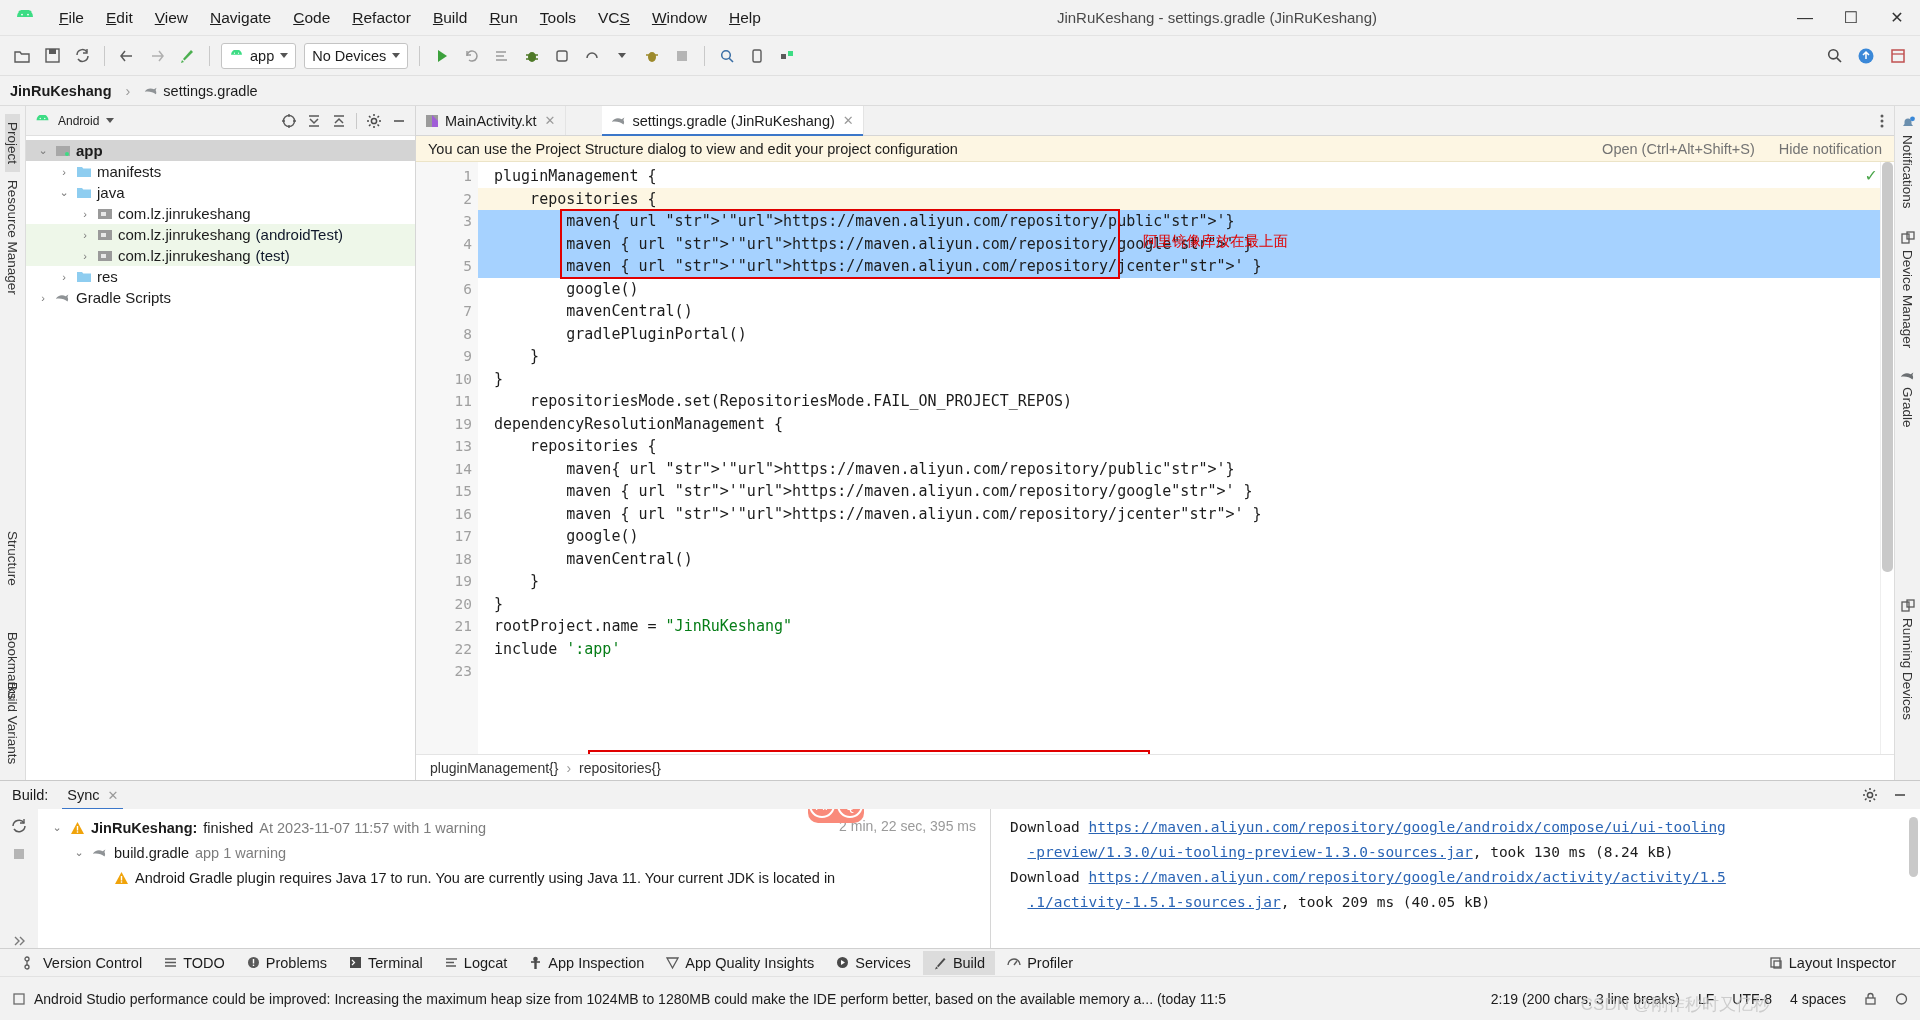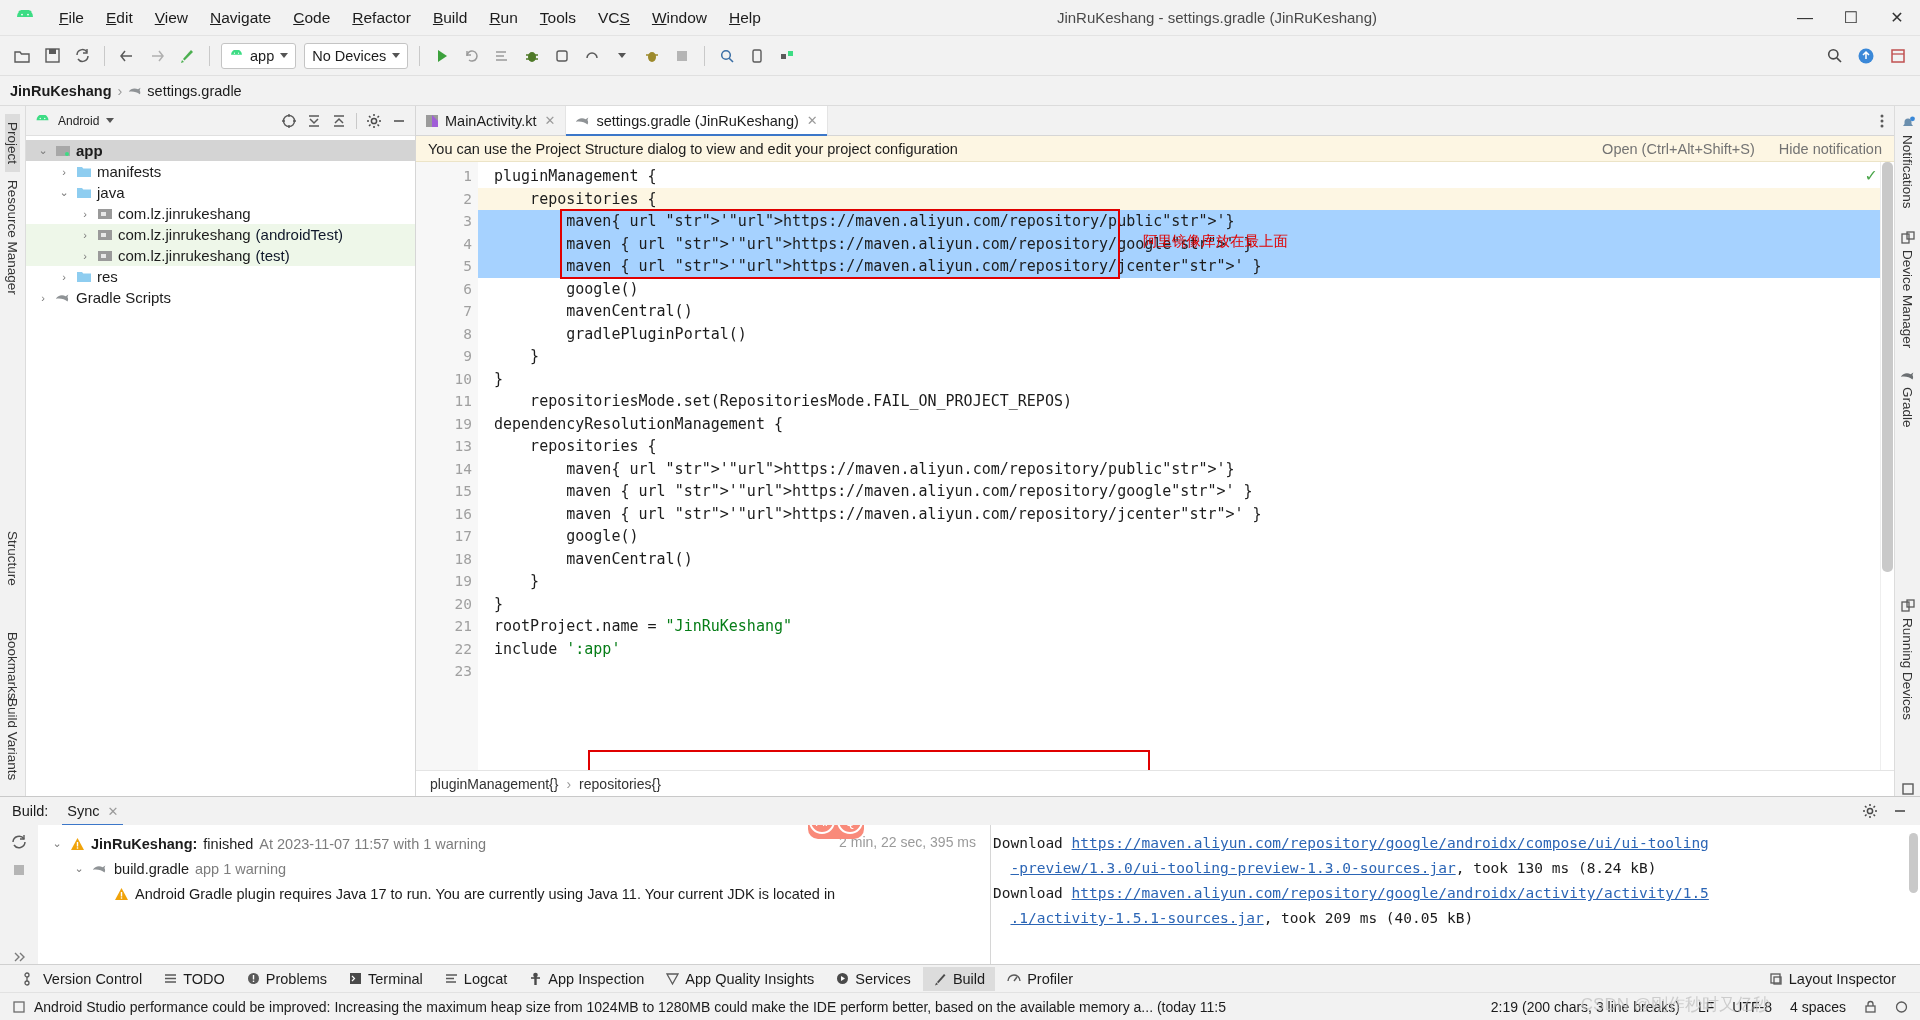--- a/index.html
+++ b/index.html
@@ -52,21 +52,21 @@
     height: 26px; display: flex; align-items: center; gap: 6px;
     border: 1px solid #c4c4c4; border-radius: 3px; background: #fff;
     padding: 0 7px; font-size: 14.5px; color: #1c1c1c; margin: 0 3px;
   }
   .caret { width: 0; height: 0; border-left: 4px solid transparent;
            border-right: 4px solid transparent; border-top: 5px solid #555; }
   .tb-right { margin-left: auto; display: flex; align-items: center; gap: 4px; }
 
   
   .navbar {
-    height: 30px; display: flex; align-items: center; gap: 6px;
+    height: 30px; display: flex; align-items: center; gap: 14px;
     padding: 0 10px; background: #f2f2f2; border-bottom: 1px solid #dcdcdc;
     font-size: 14.5px; flex: none;
   }
   .crumb-proj { font-weight: bold; color: #1c1c1c; }
   .crumb-sep { color: #9a9a9a; }
   .crumb { color: #1c1c1c; display: flex; align-items: center; gap: 4px; }
 
   
   .body { flex: 1; display: flex; min-height: 0; }
 
@@ -113,21 +113,21 @@
   .tnode.sel { background: #d4d4d4; }
   .tnode.green { background: #eef7e9; }
   .arrow { width: 14px; text-align: center; color: #7a7a7a; font-size: 11px; flex:none;}
   .tlabel.bold { font-weight: bold; }
   .tsuffix { color: #0f172a; }
 
   
   .editorcol { flex: 1; display: flex; flex-direction: column; min-width: 0; background: #fff; }
   .tabstrip {
     height: 30px; display: flex; align-items: stretch; background: #f2f2f2;
-    border-bottom: 1px solid #d6d6d6; flex: none;
+    border-bottom: 1px solid #d6d6d6; flex: none; gap: 36px;
   }
   .etab {
     display: flex; align-items: center; gap: 6px; padding: 0 9px;
     font-size: 14.5px; position: relative; border-right: 1px solid #e4e4e4;
   }
   .etab.active { background: #fff; }
   .etab.active::after {
     content: ''; position: absolute; left: 0; right: 0; bottom: -1px;
     height: 2px; background: #3c77c9;
   }
@@ -213,21 +213,21 @@
   .build-tree {
     flex: 1; background: #fff; padding: 6px 0 0 6px; font-size: 14.5px;
     overflow: hidden; position: relative; min-width: 0;
   }
   .btrow { display: flex; align-items: center; gap: 6px; height: 25px; white-space: nowrap; }
   .muted { color: #7d7d7d; }
   .bold { font-weight: bold; }
   .build-log {
     width: 930px; background: #fff; border-left: 1px solid #d6d6d6;
     font-family: "DejaVu Sans Mono", monospace; font-size: 14.5px;
-    padding: 6px 2px; overflow: hidden; flex: none; position: relative;
+    padding: 6px 19px; overflow: hidden; flex: none; position: relative;
   }
   .logline { height: 25px; line-height: 25px; white-space: pre; }
   .loglink { color: #2b65b5; text-decoration: underline; }
   .log-scroll { position: absolute; right: 2px; top: 8px; width: 9px; height: 60px; background: #c9c9c9; border-radius: 5px; }
   .aibadge {
     position: absolute; width: 56px; height: 36px; background: #f98a7a; border-radius: 10px;
     display: flex; align-items: center; justify-content: center; gap: 2px;
     color: #fff; font-size: 17px; z-index: 8;
   }
   .aibadge .circ {
@@ -240,21 +240,21 @@
     height: 28px; background: #f2f2f2; border-top: 1px solid #d0d0d0;
     display: flex; align-items: center; gap: 2px; padding: 0 14px;
     font-size: 14.5px; flex: none;
   }
   .tw { display: flex; align-items: center; gap: 6px; padding: 4px 10px; }
   .tw.active { background: #dcdcdc; }
   .tw-right { margin-left: auto; display: flex; align-items: center; gap: 8px; }
 
   
   .statusbar {
-    height: 28px; background: #f2f2f2; display: flex; align-items: center;
+    height: 44px; background: #f2f2f2; display: flex; align-items: center;
     gap: 8px; padding: 0 12px; font-size: 14px; color: #1c1c1c; flex: none;
     border-top: 1px solid #e2e2e2;
   }
   .sb-right { margin-left: auto; display: flex; align-items: center; gap: 18px; }
   .watermark {
     position: absolute; right: 150px; bottom: 4px; color: #c0c0c0;
     font-size: 17px; z-index: 20; pointer-events: none; opacity: .75;
   }
   .ico { display: inline-flex; align-items: center; justify-content: center; }
 </style>

